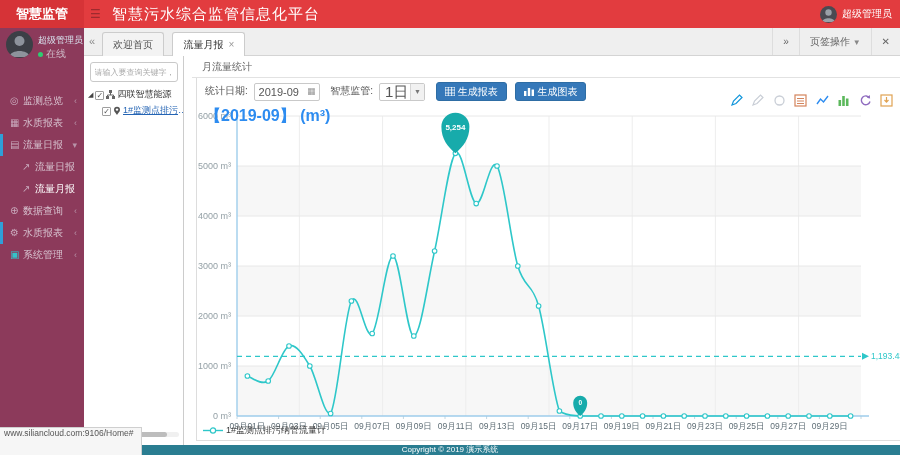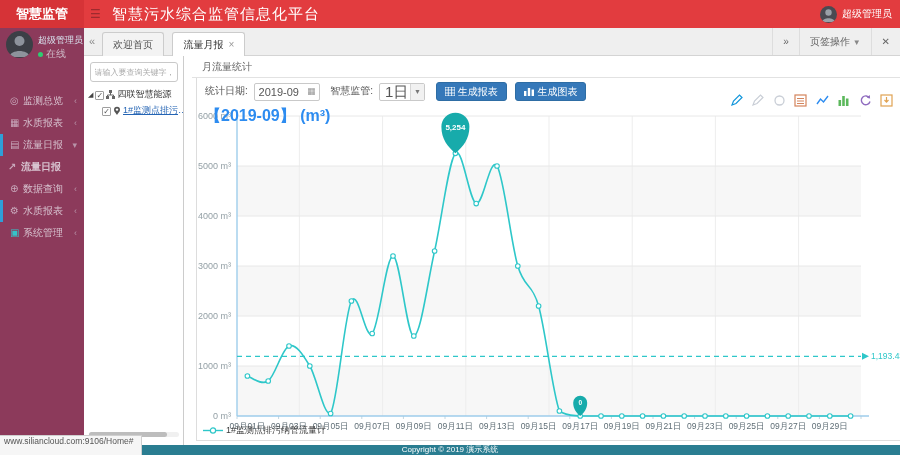--- a/index.html
+++ b/index.html
@@ -21,21 +21,21 @@
   .suser{position:relative;height:34px;padding:4px 4px 0 6px;}
   .suser .avatar{position:absolute;left:6px;top:3px;width:27px;height:27px;border-radius:50%;background:#3c3f46;overflow:hidden;}
   .suser .uname{position:absolute;left:38px;top:6px;color:#d9e4f0;font-size:9px;}
   .suser .ustat{position:absolute;left:38px;top:19px;color:#cdb9c6;font-size:10px;}
   .dot{display:inline-block;width:5px;height:5px;border-radius:50%;background:var(--c-online,#2ecc71);margin-right:3px;vertical-align:middle;}
   .menu{position:absolute;left:0;top:62px;width:84px;}
   .mi{position:relative;height:22px;line-height:22px;color:#d7c2cf;font-size:10px;cursor:pointer;padding-left:10px;white-space:nowrap;}
   .mi .ic{display:inline-block;width:13px;color:#c9a9bc;font-size:10px;}
   .mi .chev{position:absolute;right:7px;top:0;font-size:9px;color:#b893a8;}
   .mi.accent{border-left:3px solid var(--c-accent,#2f9fd8);padding-left:7px;}
-  .mi.sub{padding-left:8px;font-weight:bold;}
+  .mi.sub{padding-left:22px;}
   .mi.sub .ic{color:#c9a9bc;width:13px;}
   .mi.active{color:#fff;}
   .ic.teal{color:#35c3c9;}
 
   
   .tabbar{position:absolute;left:84px;top:28px;width:816px;height:28px;background:#efefef;border-bottom:1px solid #d4d4d4;}
   .tb-arrow{position:absolute;top:7px;color:#8a8a8a;font-size:11px;cursor:pointer;}
   .tabs{position:absolute;left:18px;top:4px;height:24px;}
   .tab{display:inline-block;height:24px;line-height:23px;padding:0 10px;font-size:10px;color:#555;
        background:#f3f3f3;border:1px solid #ccc;border-bottom:none;border-radius:3px 3px 0 0;margin-right:4px;cursor:pointer;vertical-align:top;}
@@ -83,21 +83,21 @@
   .xlab{font-size:8.5px;fill:#5f6e76;}
   .avglab{font-size:8.5px;}
   .pinlab{font-size:8px;font-weight:bold;}
   .pinlab-sm{font-size:6.5px;font-weight:bold;}
   .legend{position:absolute;left:6px;bottom:3px;font-size:9px;color:#3a3a3a;cursor:pointer;z-index:2;}
   .legend svg{vertical-align:-2px;margin-right:3px;}
 
   
   .footer{position:absolute;left:0;top:445px;width:900px;height:24px;background:var(--c-footer,#2a7d91);
           color:#fff;font-size:8px;line-height:10px;text-align:center;}
-  .statusbar{position:absolute;left:0;bottom:0;height:20px;background:#f6f6f6;border:1px solid #cfcfcf;border-left:none;border-bottom:none;
+  .statusbar{position:absolute;left:0;bottom:0;height:28px;background:#f6f6f6;border:1px solid #cfcfcf;border-left:none;border-bottom:none;
              font-size:8.5px;color:#555;line-height:11px;padding:0 8px 0 4px;z-index:5;}
 </style>
 </head>
 <body>
 
 <div class="stage">
 
   <div class="header">
     <div class="logo">智慧监管</div>
     <div class="burger">☰</div>
@@ -121,20 +121,21 @@
           </svg>
       </span>
       <div class="uname">超级管理员</div>
       <div class="ustat"><span class="dot"></span><span>在线</span></div>
     </div>
     <div class="menu">
       <div class="mi"><span class="ic">◎</span><span>监测总览</span><span class="chev">‹</span></div>
       <div class="mi"><span class="ic">▦</span><span>水质报表</span><span class="chev">‹</span></div>
       <div class="mi accent"><span class="ic">▤</span><span>流量日报</span><span class="chev">▾</span></div>
       <div class="mi sub"><span class="ic">↗</span><span>流量日报</span></div>
+      <div class="mi sub active"><span class="ic">↗</span><span>流量月报</span></div>
       <div class="mi"><span class="ic">⊕</span><span>数据查询</span><span class="chev">‹</span></div>
       <div class="mi accent"><span class="ic">⚙</span><span>水质报表</span><span class="chev">‹</span></div>
       <div class="mi"><span class="ic teal">▣</span><span>系统管理</span><span class="chev">‹</span></div>
     </div>
   </div>
 
   <div class="tabbar">
     <span class="tb-arrow" style="left:5px;">«</span>
     <div class="tabs">
       <span class="tab"><span>欢迎首页</span></span>

